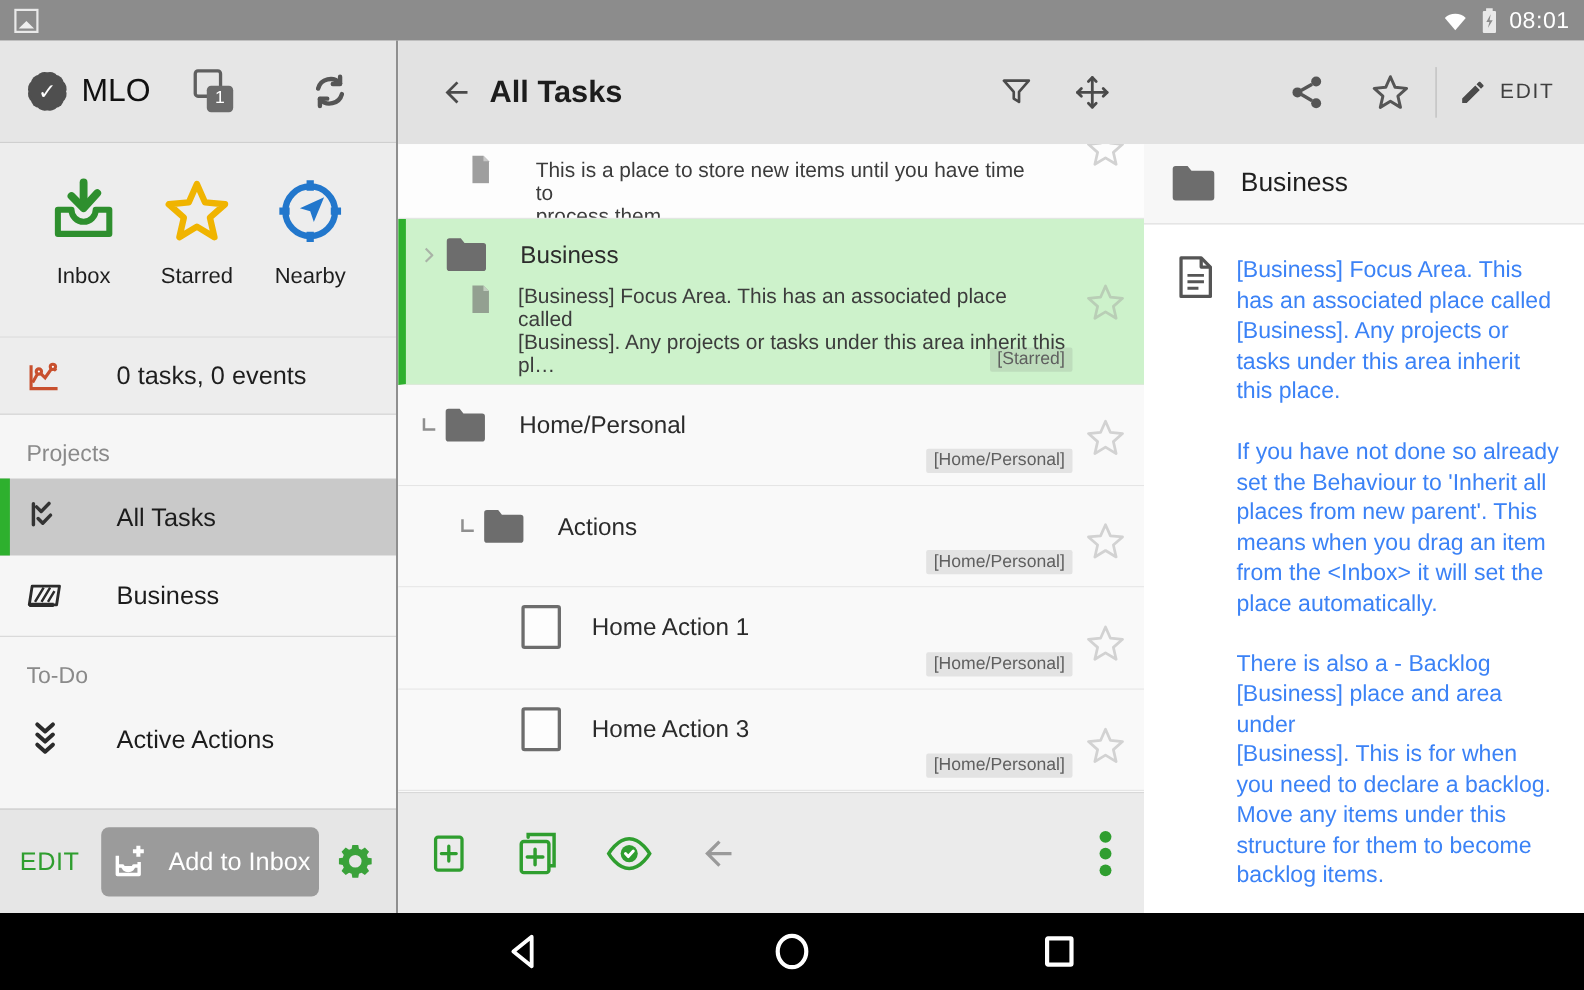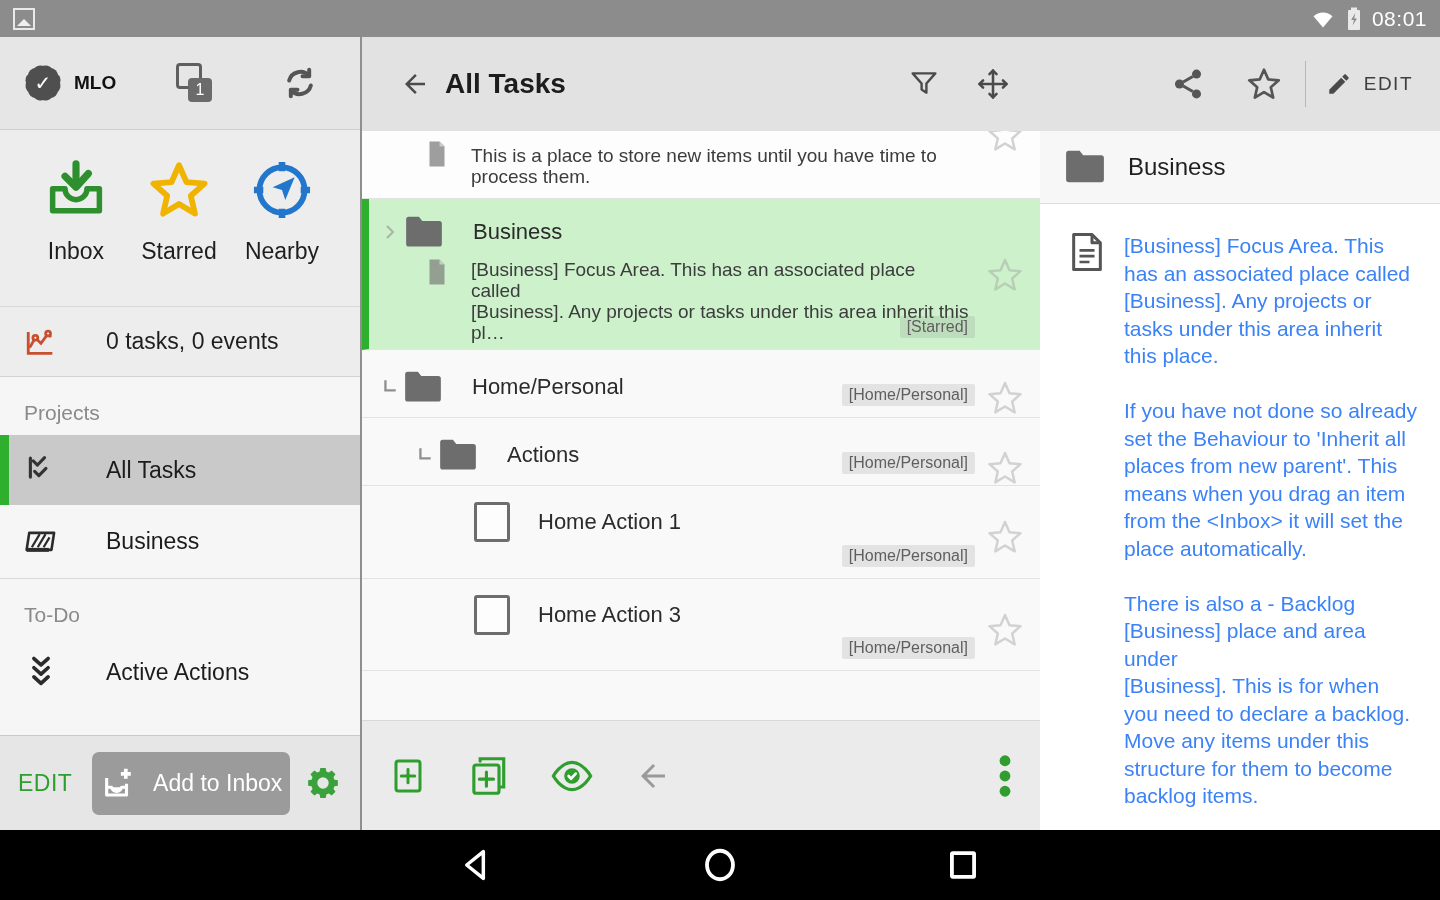--- a/index.html
+++ b/index.html
@@ -30,33 +30,33 @@
     display:flex; flex-direction:column; }
   .sidebar-header { height:93px; background:#e6e6e6; border-bottom:1px solid #cfcfcf;
     display:flex; align-items:center; padding:0 40px 0 24px; }
   .brand { display:flex; align-items:center; gap:12px; }
   .badge-seal { position:relative; width:38px; height:38px; }
   .badge-seal i { position:absolute; inset:4px; background:#4f4f4f; border-radius:8px; }
   .badge-seal i:nth-child(2) { transform:rotate(30deg); }
   .badge-seal i:nth-child(3) { transform:rotate(60deg); }
   .badge-check { position:absolute; inset:0; display:flex; align-items:center; justify-content:center;
     color:#fff; font-size:20px; font-weight:bold; }
-  .app-title { font-size:19px; font-weight:700; color:#111; }
+  .app-title { font-size:29px; font-weight:400; color:#111; }
   .header-spacer { flex:1; }
   .profiles-icon { position:relative; width:40px; height:40px; margin-right:66px; }
   .profiles-back { position:absolute; left:2px; top:0; width:26px; height:26px;
     border:3px solid #5f5f5f; border-radius:4px; }
   .profiles-front { position:absolute; right:2px; bottom:1px; width:24px; height:24px;
     background:#6b6b6b; border-radius:4px; color:#fff; font-size:16px;
     display:flex; align-items:center; justify-content:center; }
 
   .quick-row { height:177px; background:#ededed; border-bottom:1px solid #d8d8d8;
     display:flex; align-items:center; justify-content:space-between; padding:0 32px 14px 30px; }
   .quick-item { display:flex; flex-direction:column; align-items:center; gap:15px;
-    font-size:23px; color:#1e1e1e; min-width:92px; }
+    font-size:20px; color:#1e1e1e; min-width:92px; }
 
   .stats-row { height:70px; background:#ededed; border-bottom:1px solid #d2d2d2;
     display:flex; align-items:center; padding-left:24px; font-size:23px; color:#1e1e1e; }
   .stats-row .icon-box { width:34px; margin-right:48px; }
 
   .section-label { padding:24px 0 10px 24px; font-size:21px; color:#8a8a8a; }
   .nav-item { height:70px; display:flex; align-items:center; padding-left:24px;
     font-size:23px; color:#1c1c1c; }
   .nav-item .icon-box { width:34px; margin-right:48px; display:flex; justify-content:center; }
   .nav-item.selected { background:#c9c9c9; border-left:9px solid #2eb02e; padding-left:15px; }
@@ -75,35 +75,35 @@
   .task-panel { flex:1; min-width:0; background:#f9f9f9; display:flex; flex-direction:column; }
   .panel-header { height:94px; background:#e2e2e2; display:flex; align-items:center;
     padding:0 30px 0 38px; }
   .panel-title { font-size:28px; font-weight:700; color:#1d1d1d; margin-left:15px; margin-right:auto; }
   .panel-header .hicon { margin-left:36px; }
 
   .rows { flex:1; overflow:hidden; }
   .trow { position:relative; border-bottom:1px solid #e3e3e3; background:#f9f9f9; overflow:hidden; }
   .trow.first { height:68px; background:#fdfdfd; padding:10px 90px 0 65px; display:flex; gap:24px; }
   .trow.green { height:151px; background:#cdf2cb; border-left:7px solid #2eb02e; border-bottom:1px solid #dcead9; }
-  .trow.r2, .trow.r3 { height:68px; }
+  .trow.r2, .trow.r3 { height:92px; }
   .trow.r4 { height:93px; }
   .trow.r5 { height:92px; }
   .line1 { display:flex; align-items:center; }
   .trow.green .line1 { padding:16px 0 0 8px; }
   .trow.green .line2 { display:flex; padding:10px 70px 0 58px; gap:24px; }
   .trow.r2 .line1 { padding:20px 0 0 15px; }
   .trow.r3 .line1 { padding:20px 0 0 50px; }
   .trow.r4 .line1, .trow.r5 .line1 { padding:16px 0 0 112px; }
   .twisty { width:26px; display:flex; justify-content:center; margin-right:0; }
   .corner { width:25px; display:flex; justify-content:center; margin-right:0; }
   .row-folder { margin-right:28px; }
   .row-title { font-size:22px; color:#2b2b2b; }
   .row-note { font-size:19px; line-height:21px; color:#3c3c3c; white-space:pre-line; }
-  .trow.first .row-note { padding-top:4px; }
+  .trow.first .row-note { padding-top:4px;margin-left:16px; }
   .checkbox { width:36px; height:40px; border:3px solid #6d6d6d; border-radius:3px;
     background:#fdfdfd; margin-right:28px; }
   .tag-chip { position:absolute; right:65px; bottom:11px; background:rgba(110,110,110,0.16);
     color:#5f5f5f; font-size:16px; padding:2px 7px; border-radius:2px; }
   .row-star { position:absolute; right:15px; }
   .trow.first  .row-star { top:-16px; }
   .trow.green  .row-star { top:56px; }
   .trow.r2 .row-star { top:28px; }
   .trow.r3 .row-star { top:30px; }
   .trow.r4 .row-star, .trow.r5 .row-star { top:31px; }

